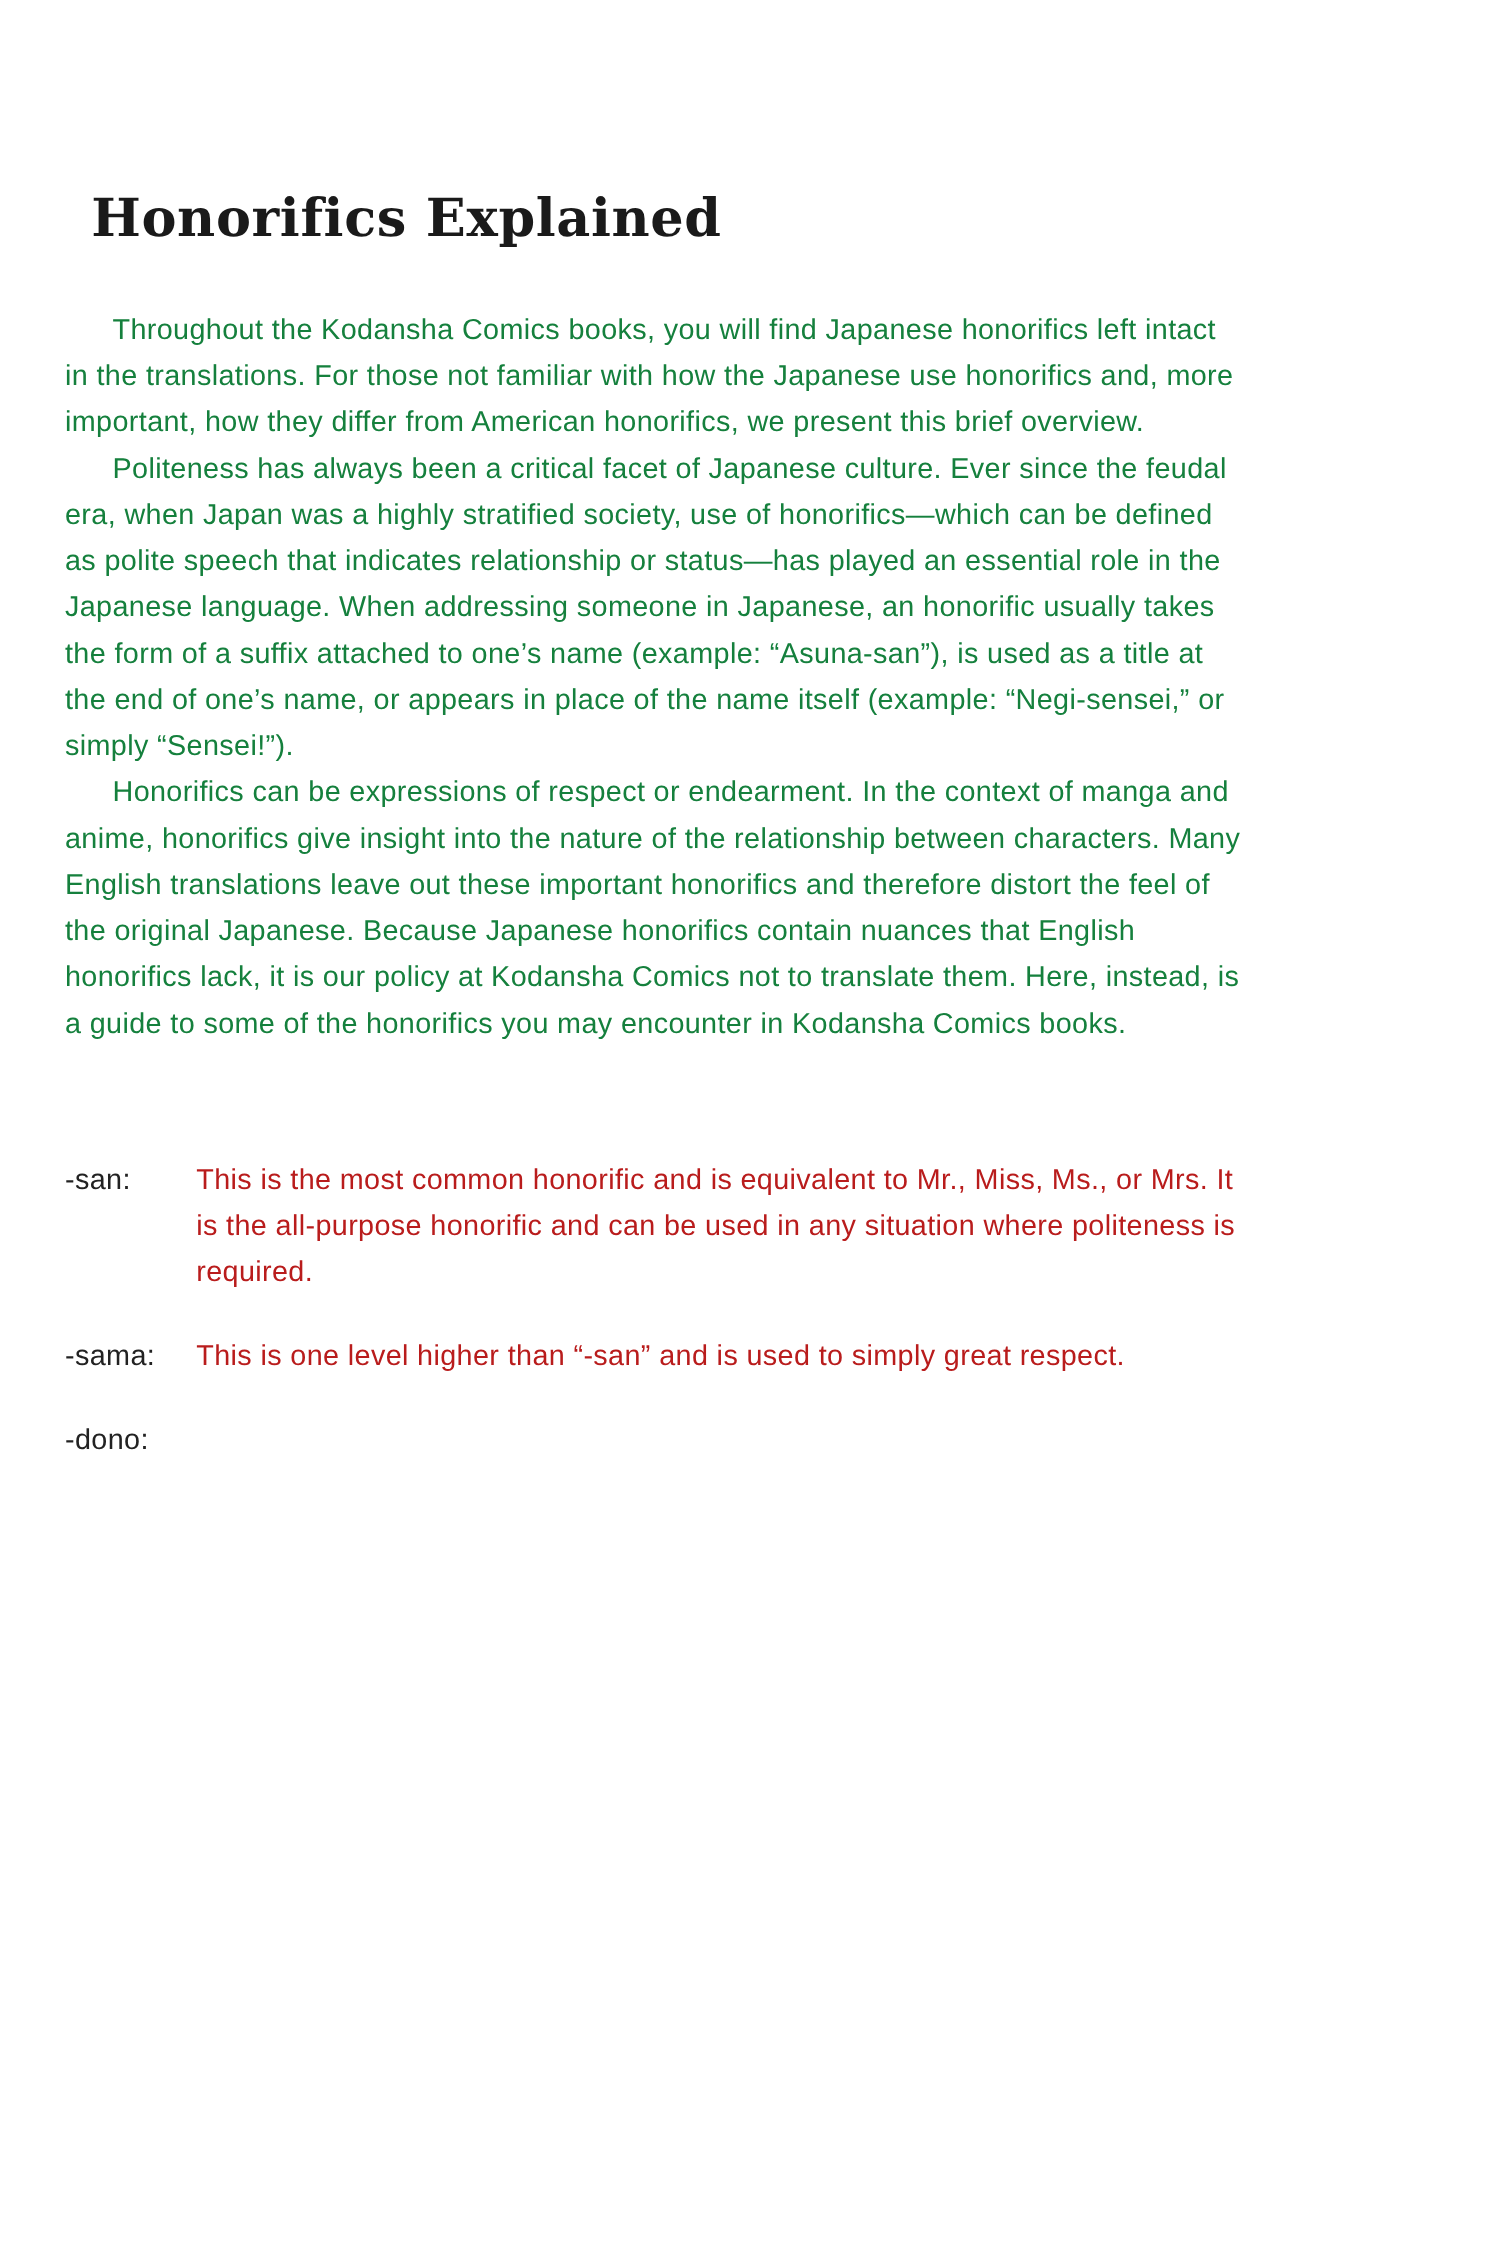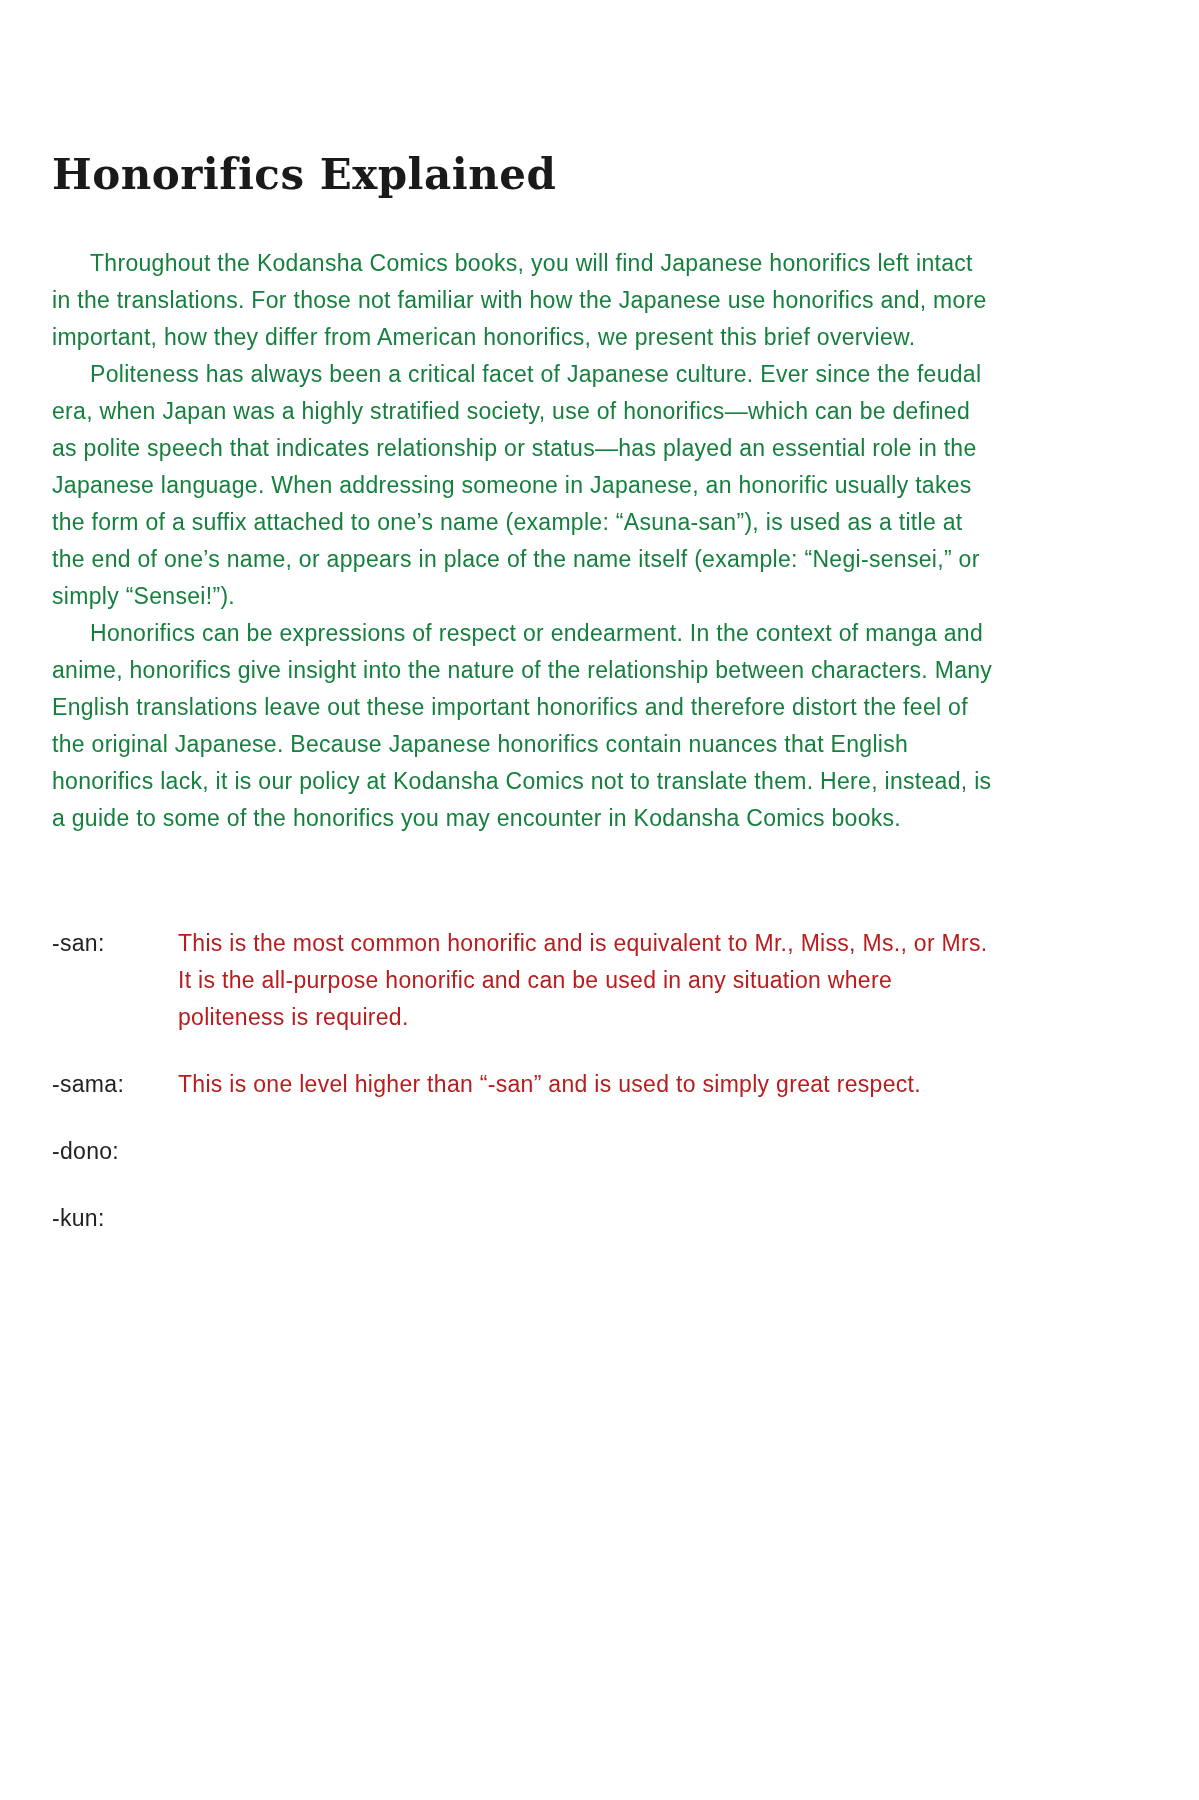--- a/index.html
+++ b/index.html
@@ -20,40 +20,40 @@
     overflow: hidden;
   }
 
   .page-title {
     font-family: "DejaVu Serif", "Liberation Serif", serif;
     font-weight: 700;
     font-size: 42px;
     letter-spacing: 0.5px;
     color: #1a1a1a;
     margin-bottom: 46px;
+    margin-left: 21px;
   }
 
   .body-copy p {
     font-size: 23px;
     line-height: 37px;
     letter-spacing: 0.3px;
     text-indent: 38px;
     color: #15803d;
   }
 
   .definitions {
     margin-top: 88px;
   }
 
   .definition-entry {
     display: grid;
     grid-template-columns: 105px 1fr;
     column-gap: 0;
     margin-bottom: 30px;
-    gap: 21px;
   }
 
   .definition-term {
     font-size: 23px;
     line-height: 37px;
     letter-spacing: 0.3px;
     color: #222222;
   }
 
   .definition-desc {
@@ -86,18 +86,17 @@
     <div class="definition-entry">
       <div class="definition-term">-sama:</div>
       <div class="definition-desc">This is one level higher than “-san” and is used to simply great respect.</div>
     </div>
 
     <div class="definition-entry">
       <div class="definition-term">-dono:</div>
     </div>
 
     <div class="definition-entry">
-      <div class="definition-term">-kun:</div>
     </div>
 
   </div>
 
 </div>
 
 </body></html>

